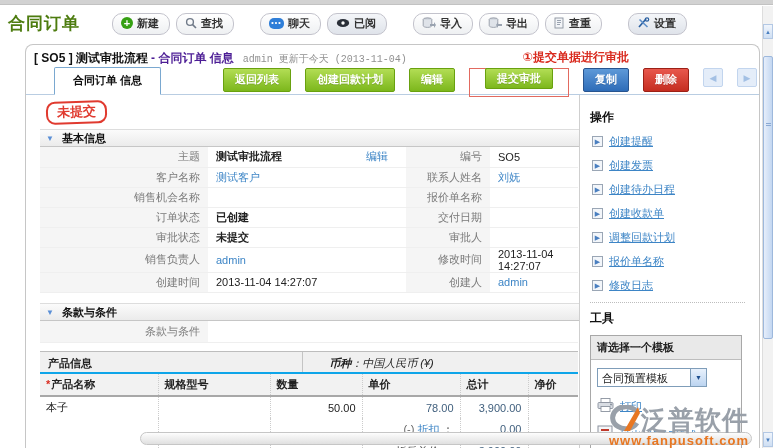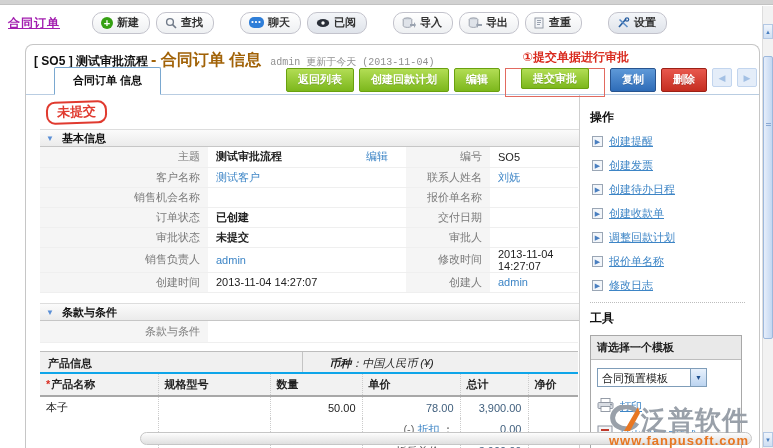--- a/index.html
+++ b/index.html
@@ -3,49 +3,49 @@
 <meta charset="utf-8">
 <style>
   * { margin:0; padding:0; box-sizing:border-box; }
   html,body { background:#fff; }
   body { font-family:"Liberation Sans","DejaVu Sans",sans-serif; font-size:11px; color:#222; }
   #app { position:relative; width:773px; height:448px; background:#fff; overflow:hidden; }
   .top-strip { position:absolute; top:0; left:0; right:0; height:5px; background:#d2d2d2; border-bottom:1px solid #c2c2c2; }
 
   
   .toolbar { position:absolute; top:12px; left:8px; right:24px; display:flex; align-items:center; }
-  .page-title { font-size:12px; font-weight:bold; color:#a21caf; margin-right:32px; letter-spacing:1px;text-decoration:underline; }
+  .page-title { font-size:17px; font-weight:bold; color:#4d7c0f; margin-right:32px; letter-spacing:1px; }
   .tb-group { display:flex; gap:6px; margin-right:26px; }
   .tb-btn { display:inline-flex; align-items:center; gap:4px; padding:2px 10px 3px 8px; border:1px solid #c3c3cc;
             border-radius:10px; background:linear-gradient(#ffffff,#eef0f2); color:#333; font-weight:bold; font-size:11px; cursor:pointer; }
   .tb-btn.filled { background:linear-gradient(#f4f6f9,#dfe3ea); }
   .ic { display:inline-block; line-height:0; }
   .ic-plus { width:12px; height:12px; border-radius:50%; background:#35a012; color:#fff; font-size:11px; line-height:12px; text-align:center; font-weight:bold; }
   .ic-chat { width:15px; height:11px; background:#2f7ed8; border-radius:5px; color:#fff; font-size:7px; line-height:10px; text-align:center; letter-spacing:1px; }
 
   
   .vscroll { position:absolute; top:6px; right:0; bottom:0; width:11px; background:#f2f2f2; border-left:1px solid #dddddd; }
   .vs-up { position:absolute; top:18px; left:0; width:10px; height:15px; background:linear-gradient(#f0f5fc,#cfdff3); border:1px solid #b3c8e4; color:#4a7fc0; font-size:6px; text-align:center; line-height:14px; cursor:pointer; }
   .vs-thumb { position:absolute; top:50px; left:0; width:10px; height:283px; background:linear-gradient(90deg,#e6eefb,#c3d7f1); border:1px solid #9db8dc; border-radius:2px; cursor:pointer; }
   .vs-grip { position:absolute; top:66px; left:2px; width:5px; border-top:1px solid #8aa9d4; border-bottom:1px solid #8aa9d4; height:3px; }
   .vs-down { position:absolute; bottom:1px; left:0; width:10px; height:15px; background:linear-gradient(#f0f5fc,#cfdff3); border:1px solid #b3c8e4; color:#4a7fc0; font-size:6px; text-align:center; line-height:14px; cursor:pointer; }
 
   
   .panel { position:absolute; left:25px; top:44px; width:735px; height:404px; border:1px solid #c6c6c6; border-bottom:none; border-radius:8px 8px 0 0; background:#fff; }
   .rec-header { position:relative; padding:5px 10px 0 8px; height:22px; }
   .rec-title { font-size:12px; font-weight:bold; color:#111; }
-  .rec-sub { font-size:16px; font-weight:bold; color:#a16207;text-align:right; }
+  .rec-sub { font-size:12px; font-weight:bold; color:#4c1d95;text-align:right; }
   .rec-meta { font-size:10px; color:#909090; margin-left:6px;font-family:Liberation Mono, monospace; }
   .rec-anno { position:absolute; right:130px; top:4px; color:#d92b1f; font-weight:bold; font-size:12px; }
 
   
   .tab-bar { position:relative; height:27px; border-bottom:1px solid #b9cde2; margin-top:1px; }
   .tab { position:absolute; left:28px; bottom:-1px; background:#fff; border:1px solid #7aa8d0; border-bottom:1px solid #fff;
          border-radius:2px 2px 0 0; padding:5px 18px 6px; font-weight:bold; font-size:11px; color:#111; cursor:pointer; }
-  .actions { position:absolute; right:2px; bottom:2px; display:flex; align-items:flex-start; gap:5px; z-index:3; }
+  .actions { position:absolute; right:2px; bottom:2px; display:flex; align-items:flex-start; gap:14px; z-index:3; }
   .btn { border-radius:2px; padding:3px 11px 4px; font-weight:bold; font-size:11px; color:#fff; cursor:pointer; white-space:nowrap;
          text-shadow:0 1px 0 rgba(0,0,0,.15); }
   .btn-green { background:linear-gradient(#b2dd54,#7cb71c); border:1px solid #69a10f; }
   .btn-blue  { background:linear-gradient(#5e99d8,#2e6cb8); border:1px solid #28548f; }
   .btn-red   { background:linear-gradient(#e8584d,#c52d20); border:1px solid #9c2016; }
   .hl-box { border:1px solid #e26a60; padding:2px 15px 10px; margin-bottom:-10px; }
   .pager { width:20px; height:19px; background:#e4edf9; border:1px solid #c2d5ee; color:#a3c0e4; font-size:9px; line-height:18px; text-align:center; border-radius:2px; cursor:pointer; }
 
   
   .pbody { display:flex; height:355px; }

